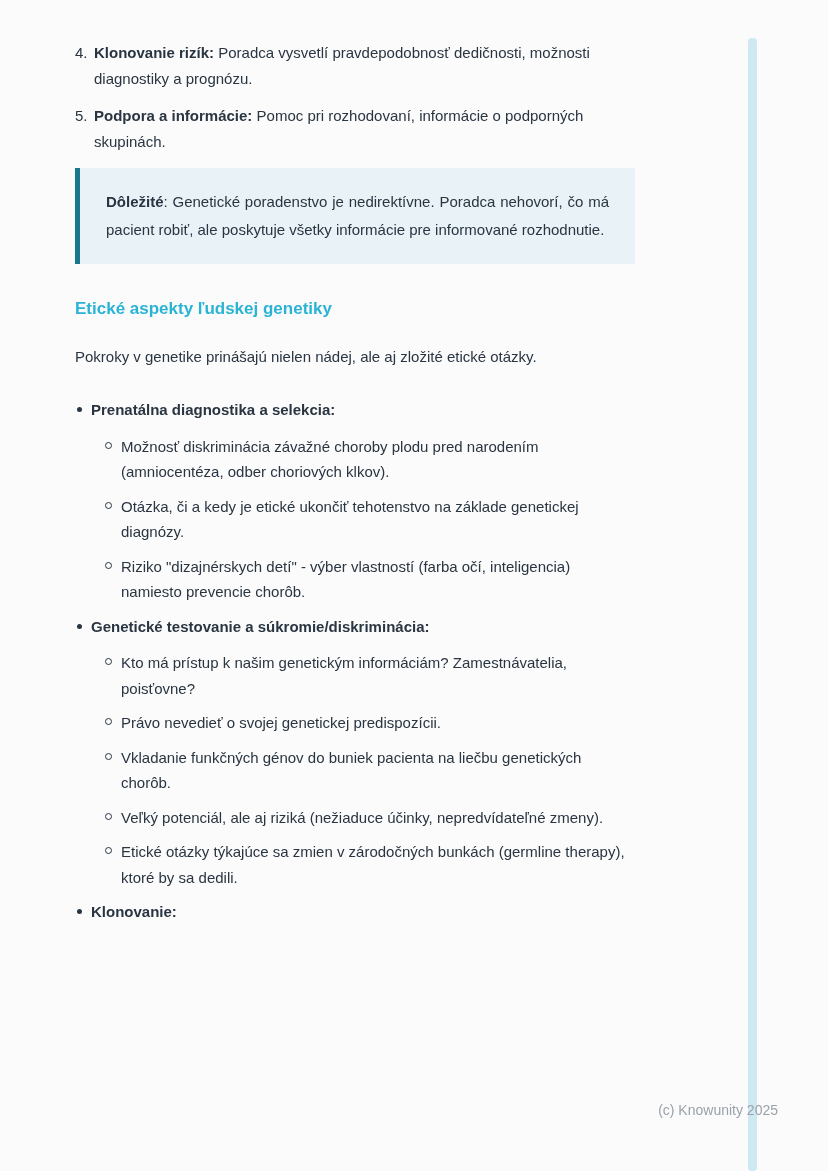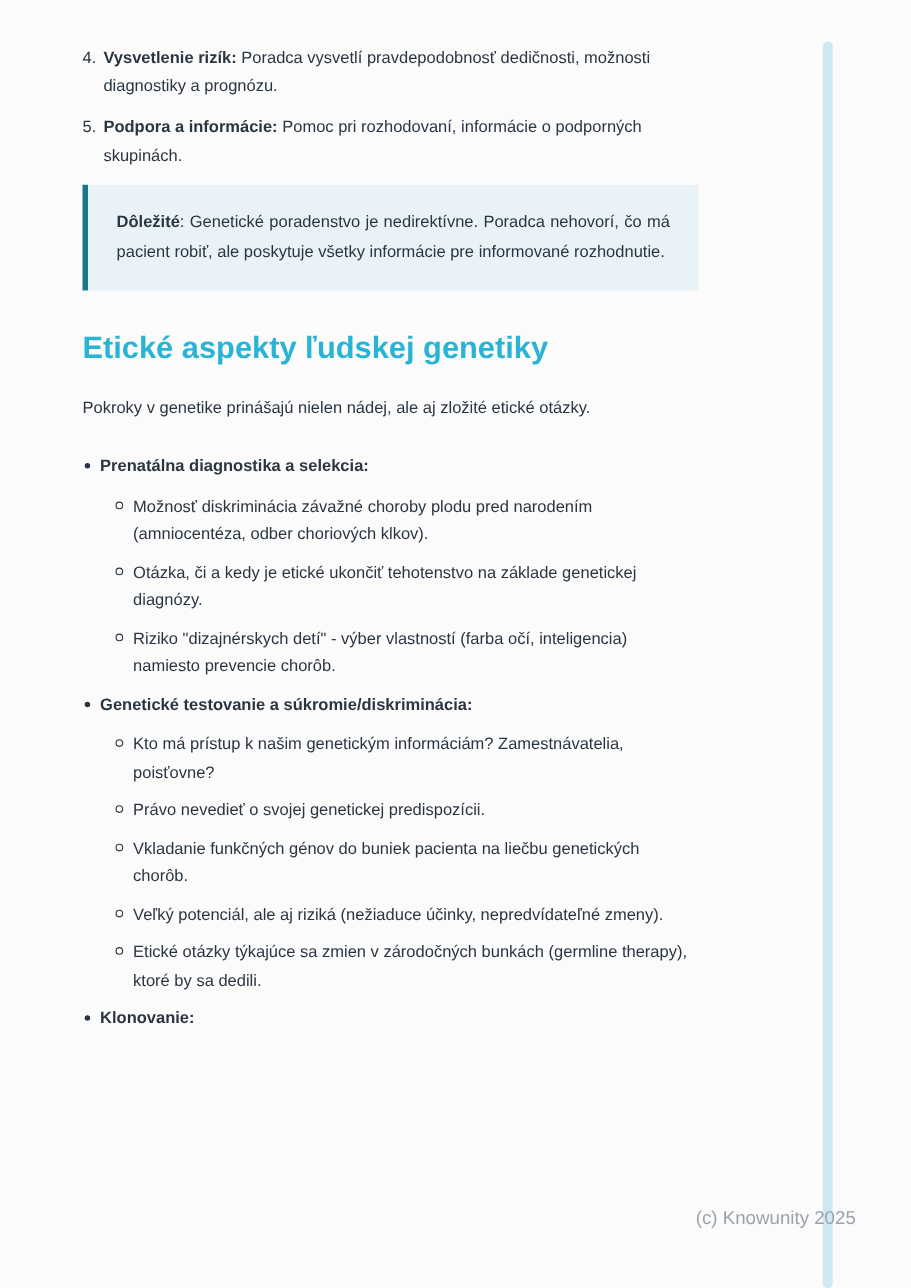--- a/index.html
+++ b/index.html
@@ -82,21 +82,21 @@
     border-left:5px solid var(--callout_border);
     padding:20px 26px;
     text-align:justify;
     line-height:1.85;
   }
   .callout p{margin:0;}
 
   
   .section-heading{
     margin:0 0 24px 0;
-    font-size:28px;
+    font-size:17px;
     font-weight:700;
     color:var(--accent);
     line-height:1.3;
   }
   .section-intro{
     margin:0 0 28px 0;
   }
 
   
   .topic{margin-bottom:8px;}
@@ -131,37 +131,37 @@
     height:5px;
     border:1.5px solid var(--text);
     border-radius:50%;
     background:transparent;
   }
 
   .footer{
     position:absolute;
     right:50px;
     bottom:53px;
-    font-size:17px;
+    font-size:14px;
     color:var(--muted);
   }
 </style>
 </head>
 <body>
 
 <div class="page">
 
   <div class="edge-bar"></div>
 
   <div class="content">
 
 
     <div class="num-item">
       <span class="num">4.</span>
-      <span class="b">Vysvetlenie rizík:</span>
+      <span class="b">Klonovanie rizík:</span>
       <span>Poradca vysvetlí pravdepodobnosť dedičnosti, možnosti diagnostiky a prognózu.</span>
     </div>
     <div class="num-item">
       <span class="num">5.</span>
       <span class="b">Podpora a informácie:</span>
       <span>Pomoc pri rozhodovaní, informácie o podporných skupinách.</span>
     </div>
 
     <div class="callout">
       <p><span class="b">Dôležité</span><span>: Genetické poradenstvo je </span><span class="i">nedirektívne</span><span>. Poradca nehovorí, čo má pacient robiť, ale poskytuje všetky informácie pre informované rozhodnutie.</span></p>

